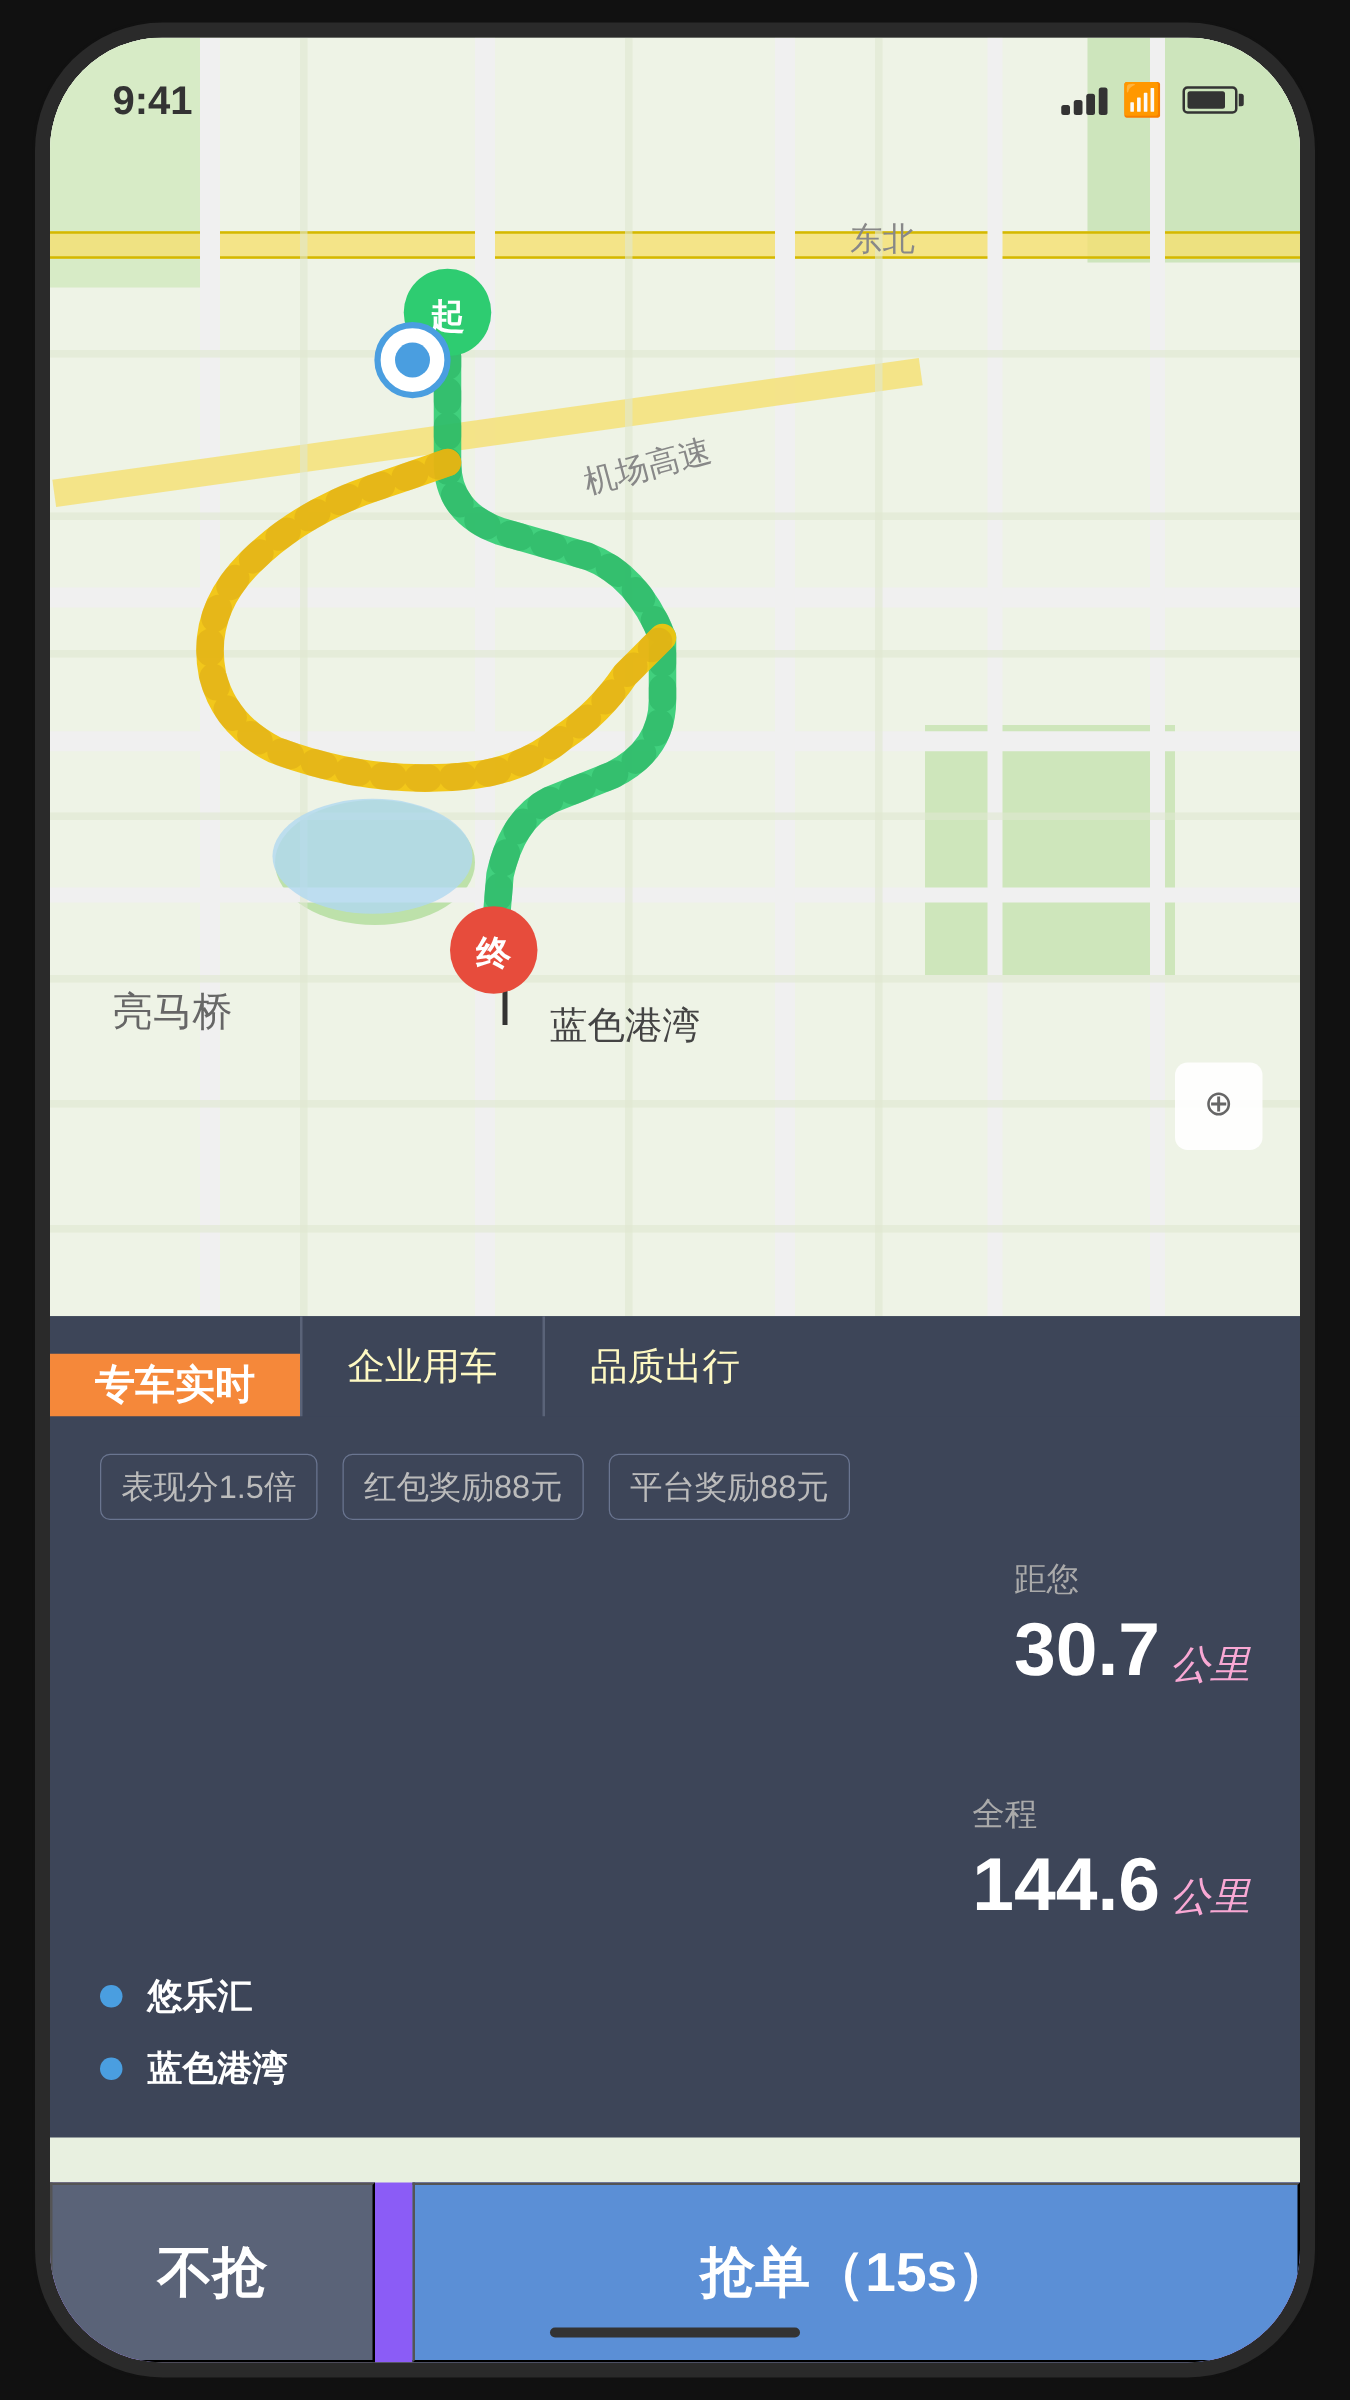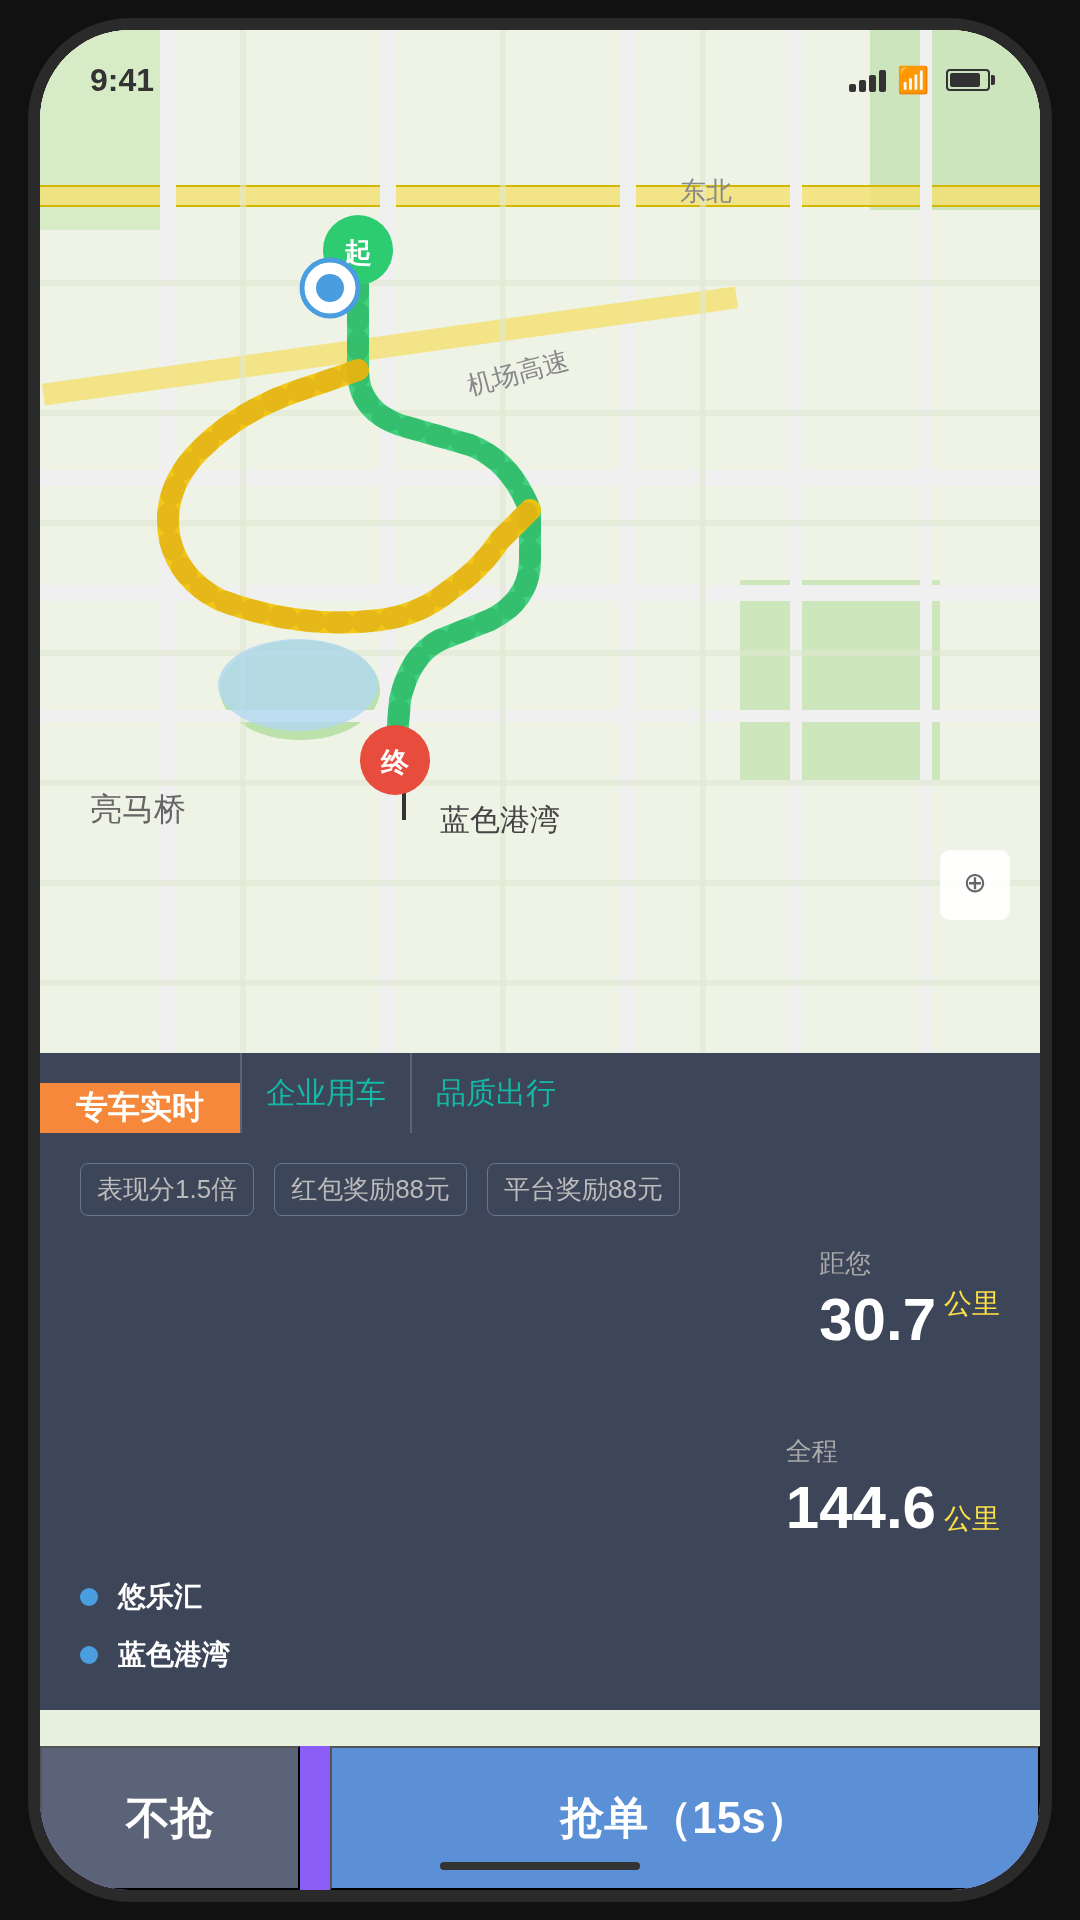--- a/index.html
+++ b/index.html
@@ -157,26 +157,26 @@
       font-weight: 600;
       color: white;
       margin-top: 30px;
     }
     .tab-divider {
       width: 2px;
       background: #5a6378;
       align-self: stretch;
     }
     .tab-inactive {
-      padding: 0 24px;
+      padding: 0 36px;
       display: flex;
       align-items: center;
       justify-content: center;
       font-size: 30px;
-      color: #14b8a6;
+      color: #fef9c3;
     }
     .panel-content {
       padding: 30px 40px 36px;
     }
     .badges-row {
       display: flex;
       gap: 20px;
       margin-bottom: 30px;
       flex-wrap: wrap;
     }
@@ -199,22 +199,23 @@
       font-size: 26px;
       color: #aaa;
       margin-bottom: 4px;
     }
     .distance-value {
       font-size: 60px;
       font-weight: 700;
       color: white;
     }
     .distance-unit {
-      font-size: 28px;
-      color: #fde047;
+      font-size: 32px;
+      color: #f9a8d4;
+      font-style: italic;
     }
     .waypoints {
       display: flex;
       flex-direction: column;
       gap: 20px;
     }
     .waypoint-item {
       display: flex;
       align-items: center;
       gap: 20px;
@@ -409,21 +410,21 @@
 
         <div class="badges-row">
           <span class="badge">表现分1.5倍</span>
           <span class="badge">红包奖励88元</span>
           <span class="badge">平台奖励88元</span>
         </div>
 
         <div class="distance-row">
           <div class="distance-col">
             <div class="distance-label">距您</div>
-            <div style="display:flex; align-items:flex-start; gap:8px;">
+            <div style="display:flex; align-items:flex-end; gap:8px;">
               <span class="distance-value">30.7</span>
               <span class="distance-unit">公里</span>
             </div>
           </div>
           <div class="distance-col">
             <div class="distance-label">全程</div>
             <div style="display:flex; align-items:baseline; gap:8px;">
               <span class="distance-value">144.6</span>
               <span class="distance-unit">公里</span>
             </div>

